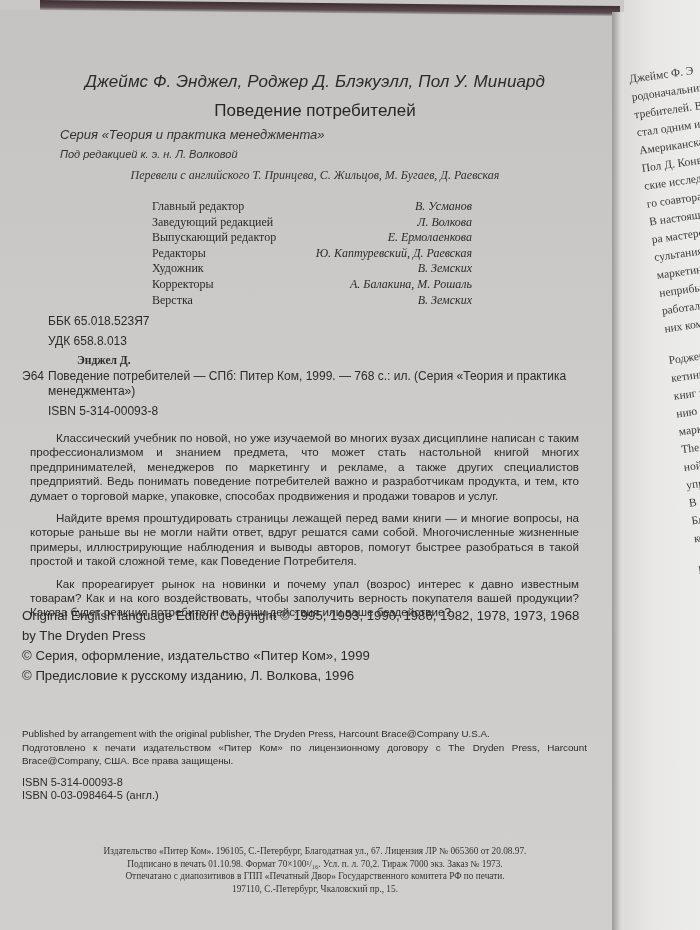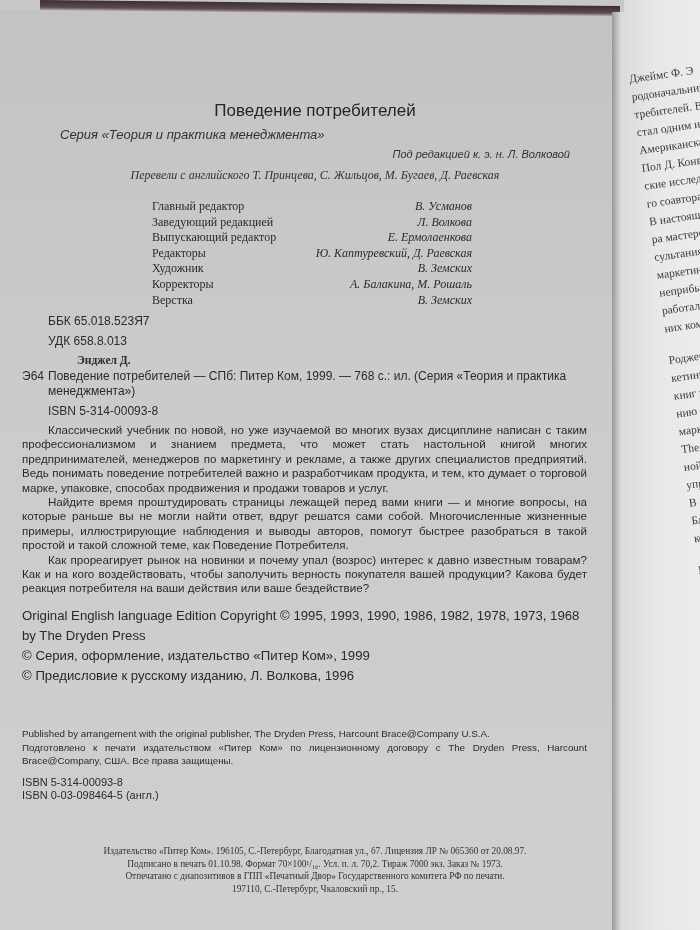--- a/index.html
+++ b/index.html
@@ -43,21 +43,21 @@
     }
     .title {
       position:absolute; left:60px; top:91px; width:510px; text-align:center;
       font-size:17px; font-weight:normal; color:#262626;
     }
     .series {
       position:absolute; left:60px; top:117px; width:510px; 
       font-size:13px; font-style:italic; color:#333;
     }
     .editor {
-      position:absolute; left:60px; top:138px; width:510px; text-align:right;
+      position:absolute; left:60px; top:138px; width:510px; text-align:left;
       font-size:11px; font-style:italic; color:#333;
     }
     .translators {
       position:absolute; left:60px; top:158px; width:510px; text-align:center;
       font-family:"Liberation Serif", serif; font-size:12px; font-style:italic; color:#333;
     }
     .staff {
       position:absolute; left:152px; top:189px; width:320px;
       font-family:"Liberation Serif", serif; font-size:12px; line-height:15.6px; color:#2b2b2b;
     }
@@ -72,21 +72,21 @@
       font-size:12px; line-height:15px; color:#2b2b2b;margin-top:8px;
     }
     .entry .code { position:absolute; left:0; top:0; }
     .entry .txt { margin-left:26px; }
     .isbn1 { position:absolute; left:48px; top:394px; font-size:12px; color:#2b2b2b; }
 
     .abstract {
       position:absolute; left:22px; top:413px; width:565px;
       font-size:11.6px; line-height:14.4px; color:#2b2b2b; text-align:justify;
     }
-    .abstract p { margin:0; text-indent:26px; }
+    .abstract p { margin:8px; text-indent:26px; }
 
     .copyright {
       position:absolute; left:22px; top:596px; width:580px;
       font-size:13.2px; line-height:20px; color:#2a2a2a;
     }
     .copyright div { white-space:nowrap; }
 
     .license {
       position:absolute; left:22px; top:717px; width:565px;
       font-size:9.8px; line-height:13.5px; color:#2b2b2b; text-align:justify;
@@ -97,20 +97,21 @@
     .imprint {
       position:absolute; left:80px; top:835px; width:470px; text-align:center;
       font-family:"Liberation Serif", serif; font-size:9.3px; line-height:12.5px; color:#333;
     }
     .imprint div { white-space:nowrap; }
   </style>
 </head>
 <body>
 
 <div class="page">
+  <div class="authors">Джеймс Ф. Энджел, Роджер Д. Блэкуэлл, Пол У. Миниард</div>
   <div class="title">Поведение потребителей</div>
   <div class="series">Серия «Теория и практика менеджмента»</div>
   <div class="editor">Под редакцией к. э. н. Л. Волковой</div>
   <div class="translators">Перевели с английского Т. Принцева, С. Жильцов, М. Бугаев, Д. Раевская</div>
 
   <div class="staff">
     <div class="staff-row">
         <span>Главный редактор</span>
         <span class="name">В. Усманов</span>
       </div>

